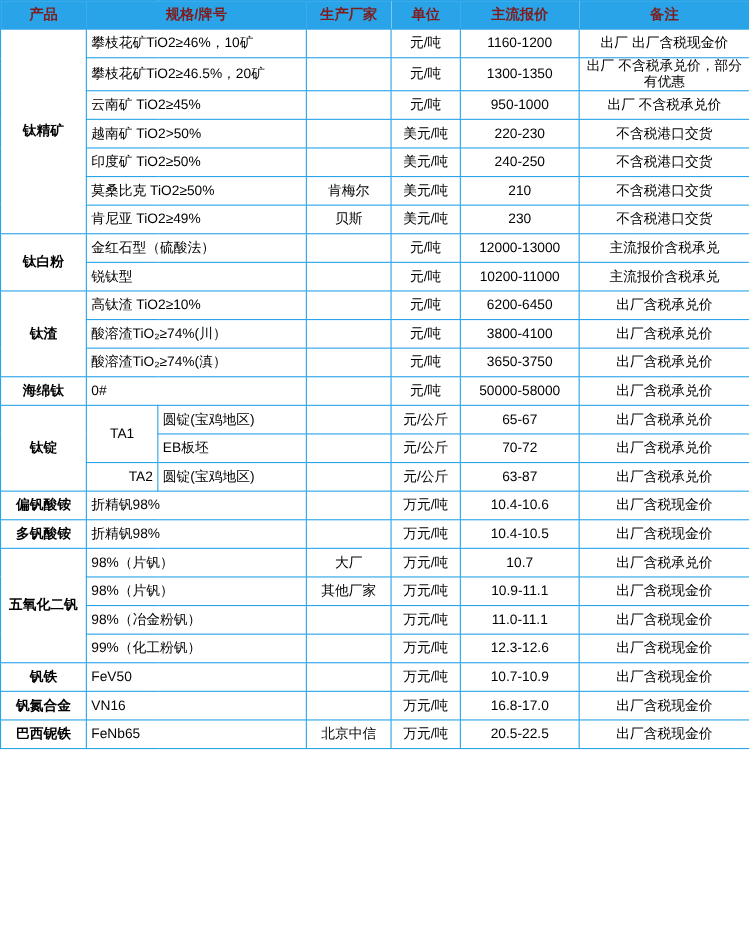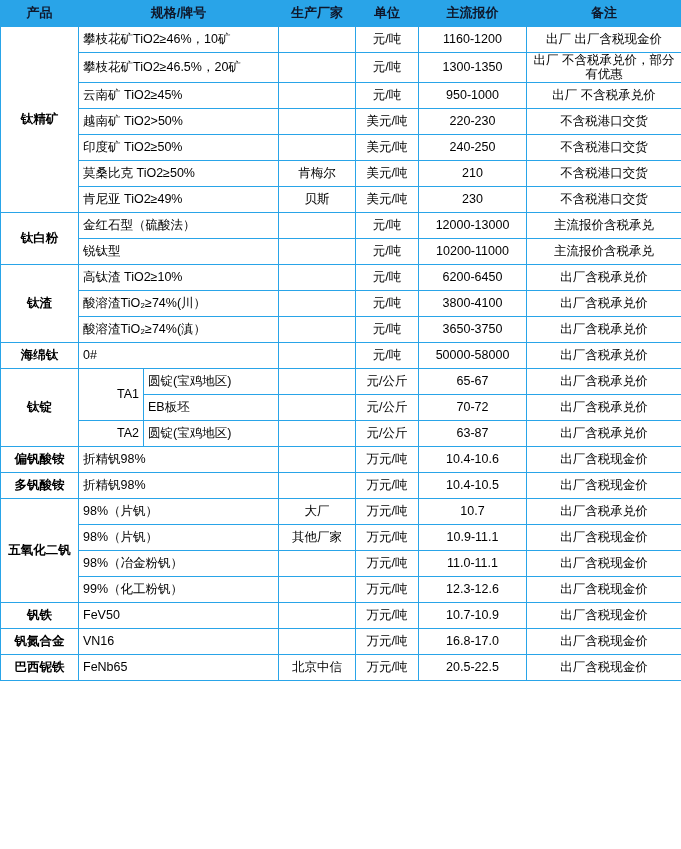--- a/index.html
+++ b/index.html
@@ -23,21 +23,21 @@
     border: 1px solid #29a4e8;
     padding: 0 4px;
     height: 26px;
     line-height: 1.15;
     vertical-align: middle;
     box-sizing: border-box;
     overflow: hidden;
   }
   thead th {
     background: #29a4e8;
-    color: #0f172a;
+    color: #7f1d1d;
     font-weight: bold;
     text-align: center;
     height: 28px;
     border: 1px solid #29a4e8;
     font-size: 13px;
   }
   td.c { text-align: center; }
   td.l { text-align: left; }
   td.cat {
     text-align: center;
@@ -159,21 +159,21 @@
       <tr>
         <td class="cat" rowspan="1">海绵钛</td>
         <td class="l" colspan="2">0#</td>
         <td class="c"></td>
         <td class="c">元/吨</td>
         <td class="c">50000-58000</td>
         <td class="c">出厂含税承兑价</td>
       </tr>
       <tr>
         <td class="cat" rowspan="3">钛锭</td>
-        <td class="c" rowspan="2" style="text-align: right;">TA1</td>
+        <td class="c" rowspan="2" style="text-align: center;">TA1</td>
         <td class="l">圆锭(宝鸡地区)</td>
         <td class="c"></td>
         <td class="c">元/公斤</td>
         <td class="c">65-67</td>
         <td class="c">出厂含税承兑价</td>
       </tr>
       <tr>
         <td class="l">EB板坯</td>
         <td class="c"></td>
         <td class="c">元/公斤</td>

